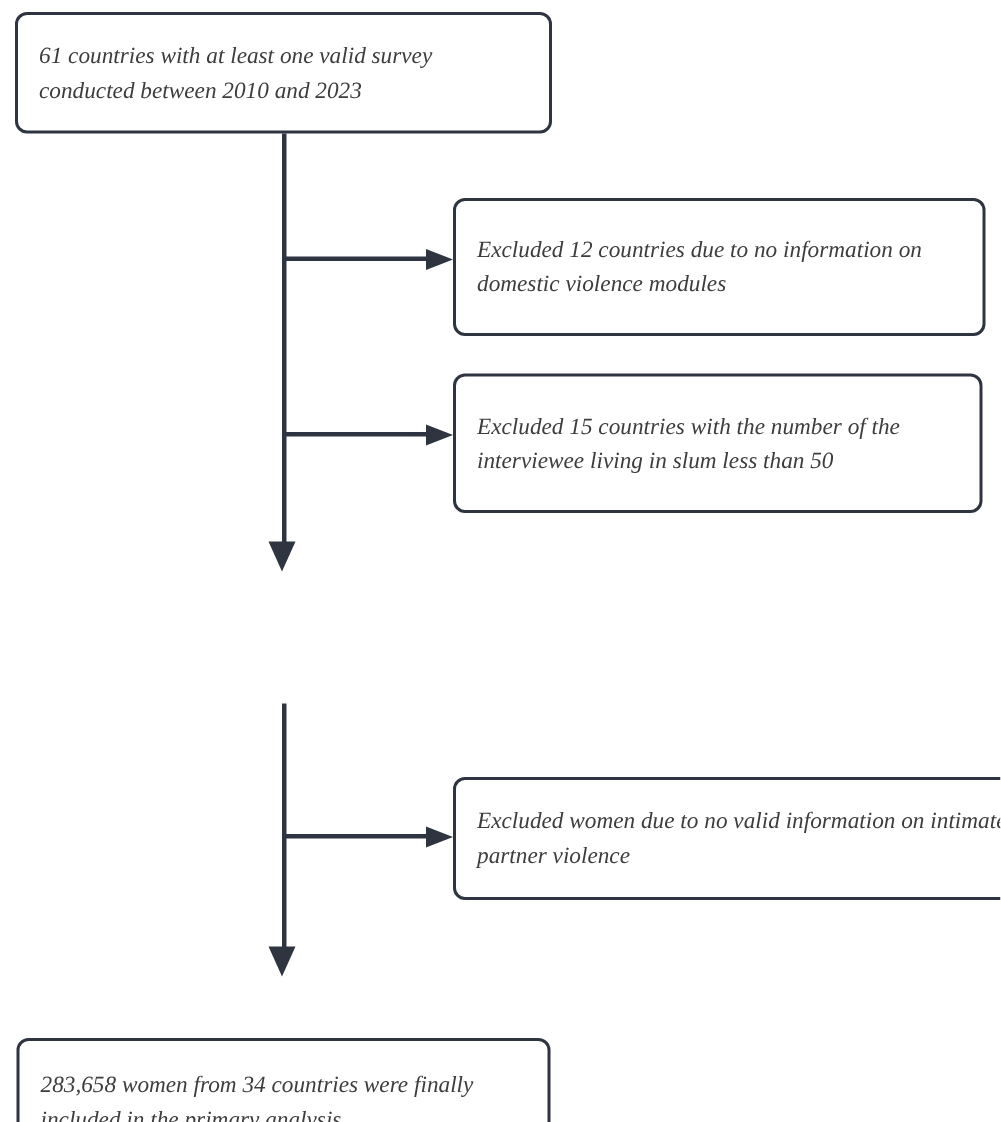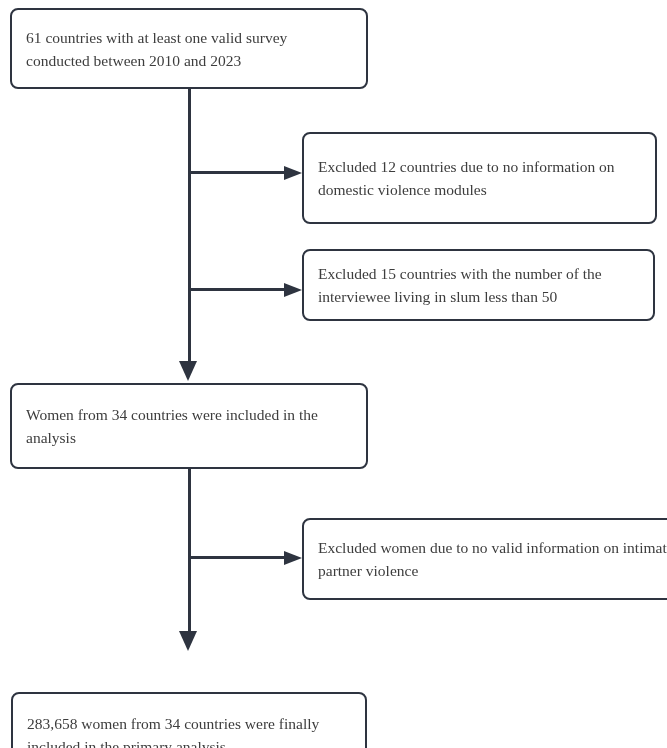--- a/index.html
+++ b/index.html
@@ -18,20 +18,21 @@
     overflow:hidden;
   }
   .box{
     position:absolute;
     box-sizing:border-box;
     border:2.5px solid var(--border-color);
     border-radius:8px;
     background:var(--bg-color);
     display:flex;
     align-items:center;
+    font-style:italic;
   }
   .box p{
     margin:0;
     padding:0 14px;
     font-size:15.5px;
     line-height:23px;
   }
   .vline,.hline{
     position:absolute;
     background:var(--line-color);
@@ -48,21 +49,21 @@
   .arrow-down{
     position:absolute;
     width:0;height:0;
     border-left:9.5px solid transparent;
     border-right:9.5px solid transparent;
     border-top:20px solid var(--line-color);
   }
   
   #box-initial  {left:10px;  top:8px;   width:358px; height:81px;}
   #box-excl1    {left:302px; top:132px; width:355px; height:92px;}
-  #box-excl2    {left:302px; top:249px; width:353px; height:72px;}
+  #box-excl2    {left:302px; top:249px; width:353px; height:93px;}
   #box-included {left:10px;  top:383px; width:358px; height:86px;}
   #box-excl3    {left:302px; top:518px; width:389px; height:82px;}
   #box-final    {left:11px;  top:692px; width:356px; height:85px;}
   
   #vline-1      {left:188px; top:89px;  height:274px;}
   #arrowdown-1  {left:179px; top:361px;}
   #hline-1      {left:189px; top:171px; width:96px;}
   #arrowright-1 {left:284px; top:166px;}
   #hline-2      {left:189px; top:288px; width:96px;}
   #arrowright-2 {left:284px; top:283px;}
@@ -73,23 +74,20 @@
 </style>
 </head>
 <body>
 
 <div class="canvas">
 
   <div class="box" id="box-initial">
     <p>61 countries with at least one valid survey conducted between 2010 and 2023</p>
   </div>
 
-  <div class="box" id="box-included">
-    <p>Women from 34 countries were included in the analysis</p>
-  </div>
 
   <div class="box" id="box-final">
     <p>283,658 women from 34 countries were finally included in the primary analysis</p>
   </div>
 
   <div class="box" id="box-excl1">
     <p>Excluded 12 countries due to no information on domestic violence modules</p>
   </div>
 
   <div class="box" id="box-excl2">

